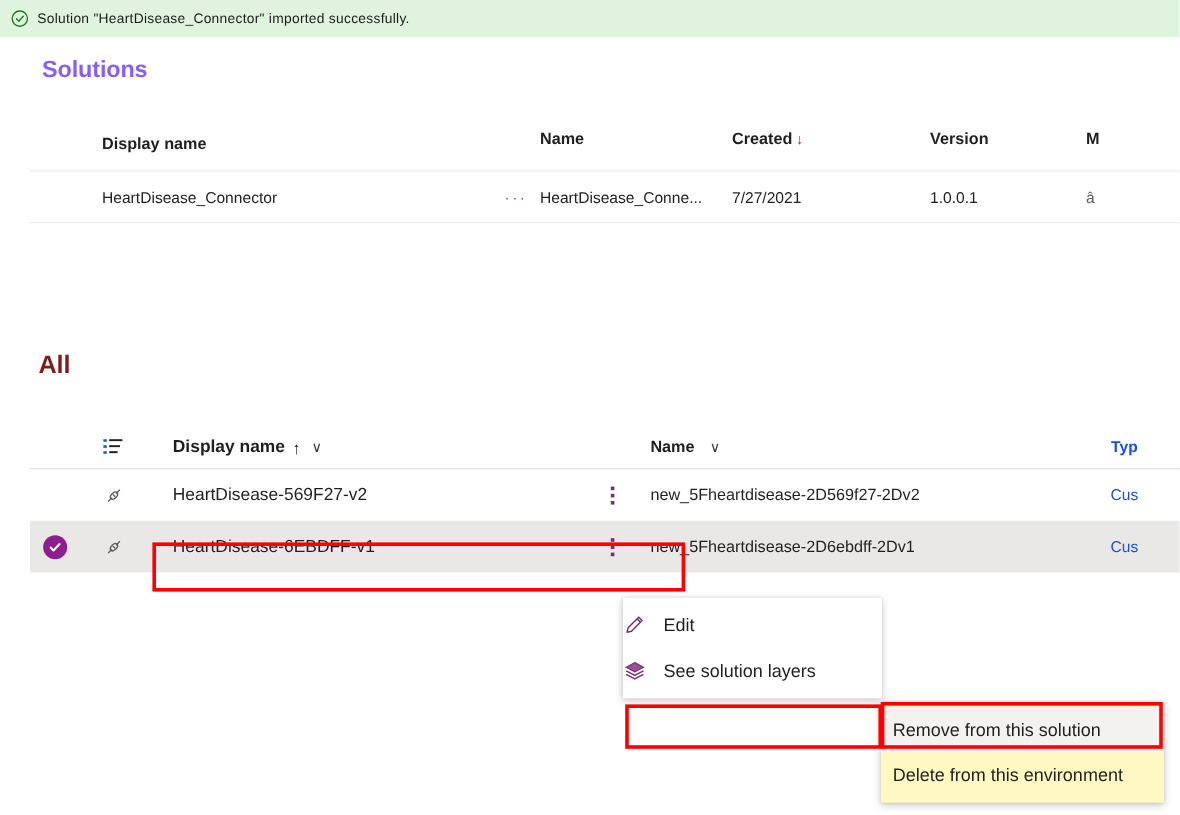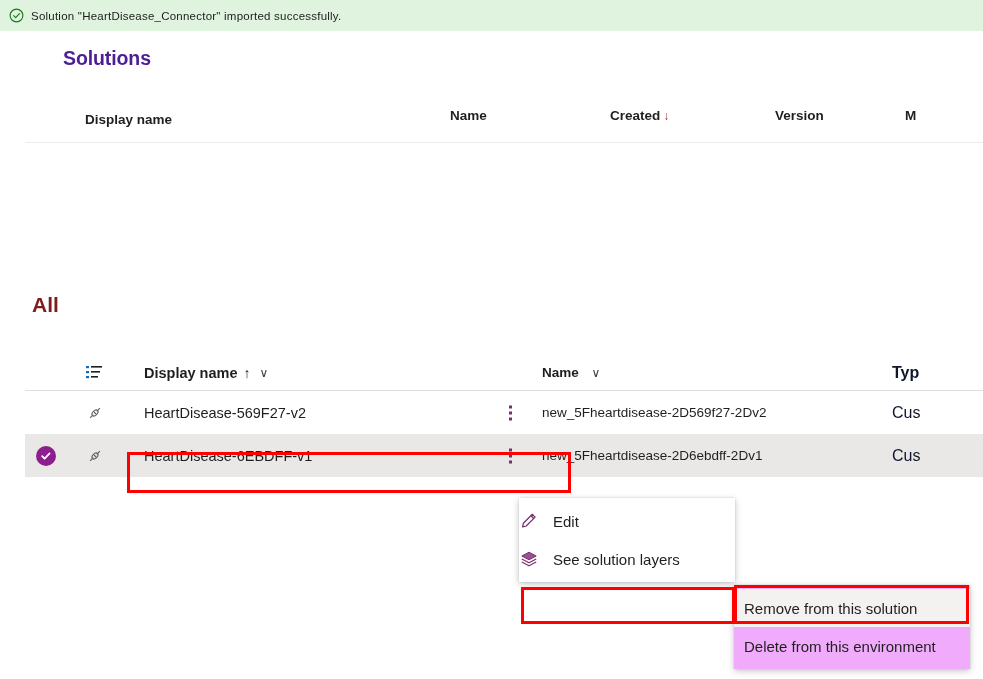--- a/index.html
+++ b/index.html
@@ -40,23 +40,22 @@
     letter-spacing: 0.02em;
     white-space: nowrap;
   }
 
   
   .solutions-title {
     position: absolute;
     left: 35px; top: 47px;
     font-size: 19.5px;
     font-weight: 600;
-    color: #4c1d95;
+    color: #8b5cf6;
     letter-spacing: -0.1px;
-    margin-left: 28px;
   }
 
   .sol-table {
     position: absolute;
     left: 25px; top: 108px;
     width: 958px;
   }
   .sol-head {
     display: flex;
     align-items: flex-start;
@@ -129,21 +128,21 @@
     height: 43px;
     font-size: 14.5px;
     color: #201f1e;
   }
   .all-row.selected { background: #e9e8e7; }
 
   .a-check { width: 42px; display: flex; justify-content: center; align-items: center; }
   .a-icon  { width: 55px; display: flex; justify-content: center; align-items: center; }
   .a-disp  { width: 420px; box-sizing: border-box; padding-left: 22px; position: relative; display:flex; align-items:center; }
   .a-name  { width: 350px; font-size: 13.5px; }
-  .a-type  { width: 90px; font-size: 16px; color:#0f172a; }
+  .a-type  { width: 90px; font-size: 13px; color:#1d4ed8;text-align:center; }
 
   .all-head .a-check { }
   .all-head .a-icon  { }
   .all-head .a-disp  { padding-left: 22px; }
 
   .sortgrp-icon { width: 17px; height: 16px; display:block; }
   .chev-down { display:inline-block; margin-left: 9px; color:#3b3a39; font-size: 12px; font-weight: 400;}
   .asc-arrow { display:inline-block; margin-left: 6px; font-size: 14px; font-weight: 400; }
 
   .vdots {
@@ -207,21 +206,21 @@
     right: 12px;
     color: #605e5c;
     font-size: 15px;
     font-weight: 300;
   }
 
   .sub-menu {
     position: absolute;
     left: 734px; top: 585px;
     width: 236px;
-    background: #f0abfc;
+    background: #fef9c3;
     box-shadow: 0 2px 7px rgba(0,0,0,0.22), 0 0 2px rgba(0,0,0,0.14);
     padding: 4px 0;
     box-sizing: border-box;
   }
   .sub-item {
     display: flex;
     align-items: center;
     height: 38px;
     padding-left: 10px;
     font-size: 15px;
@@ -258,20 +257,32 @@
       <span>Created</span><span class="h-sortarrow">↓</span>
     </div>
     <div class="c-version">
       <span>Version</span>
     </div>
     <div class="c-managed">
       <span>M</span>
     </div>
   </div>
 
+  <div class="sol-row">
+    <div class="c-display">HeartDisease_Connector</div>
+    <div class="c-ellip">
+      <span class="dots-h">···</span>
+    </div>
+    <div class="c-name">HeartDisease_Conne...</div>
+    <div class="c-created">7/27/2021</div>
+    <div class="c-version">1.0.0.1</div>
+    <div class="c-managed">
+      <span class="lock-glyph">â</span>
+    </div>
+  </div>
 </div>
 
 <div class="all-title">All</div>
 
 <div class="all-table">
   <div class="all-head">
     <div class="a-check"></div>
     <div class="a-icon">
       <svg class="sortgrp-icon" viewBox="0 0 17 16">
         <rect x="0" y="1" width="3" height="2.2" fill="#0f6cbd"></rect>

